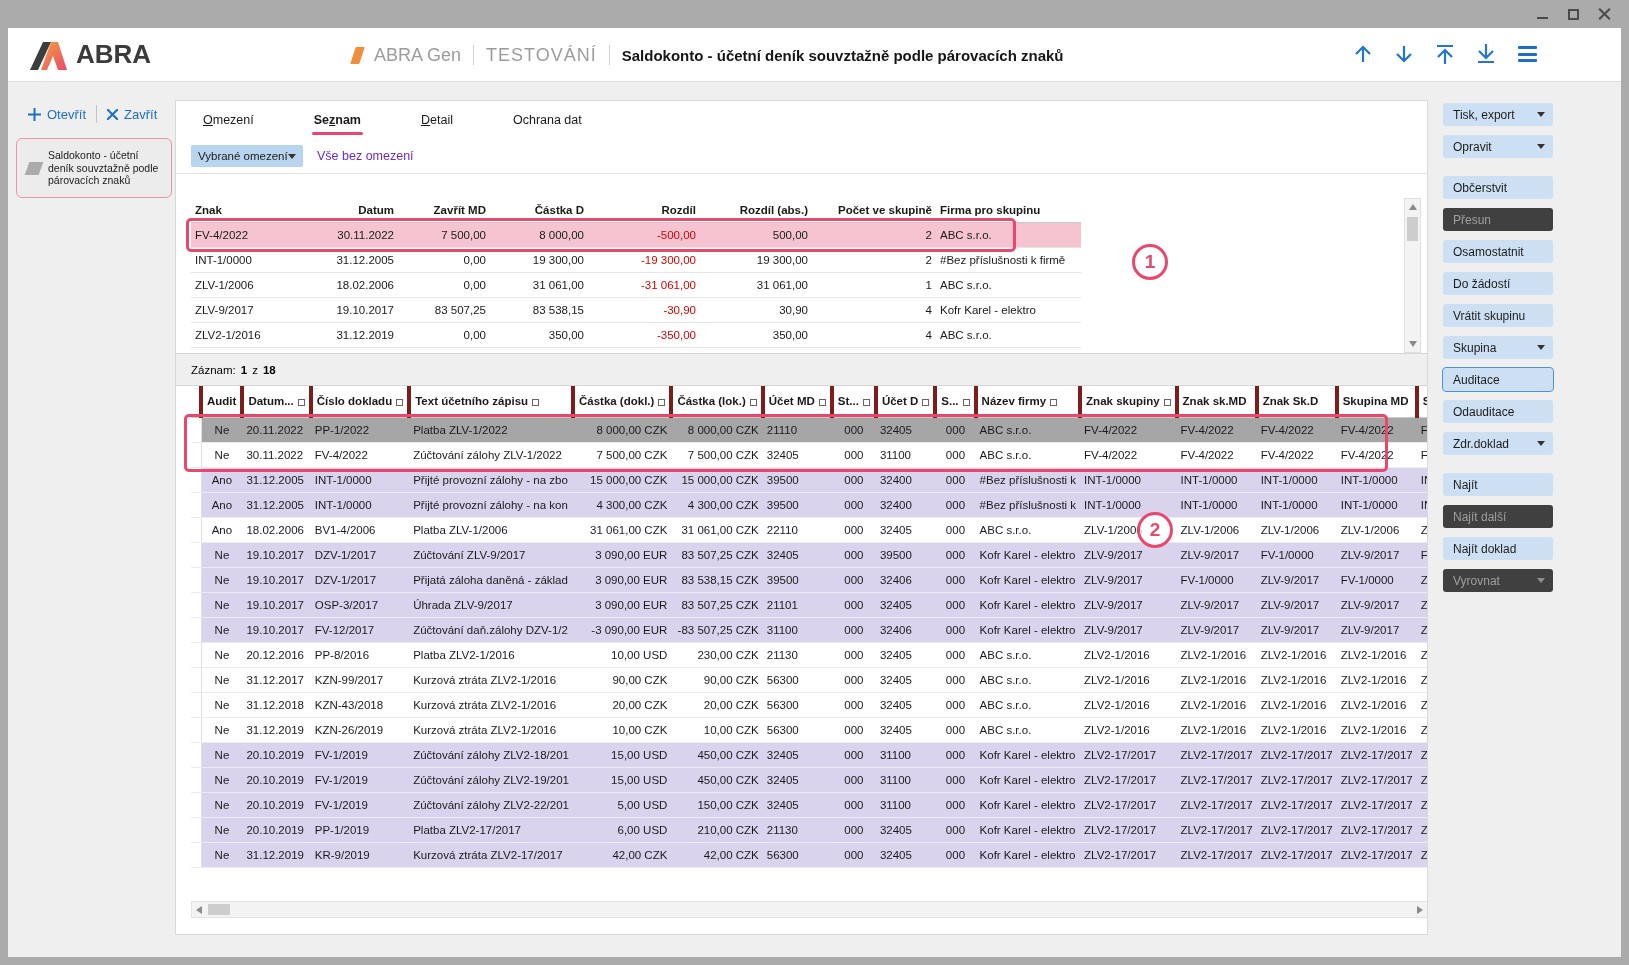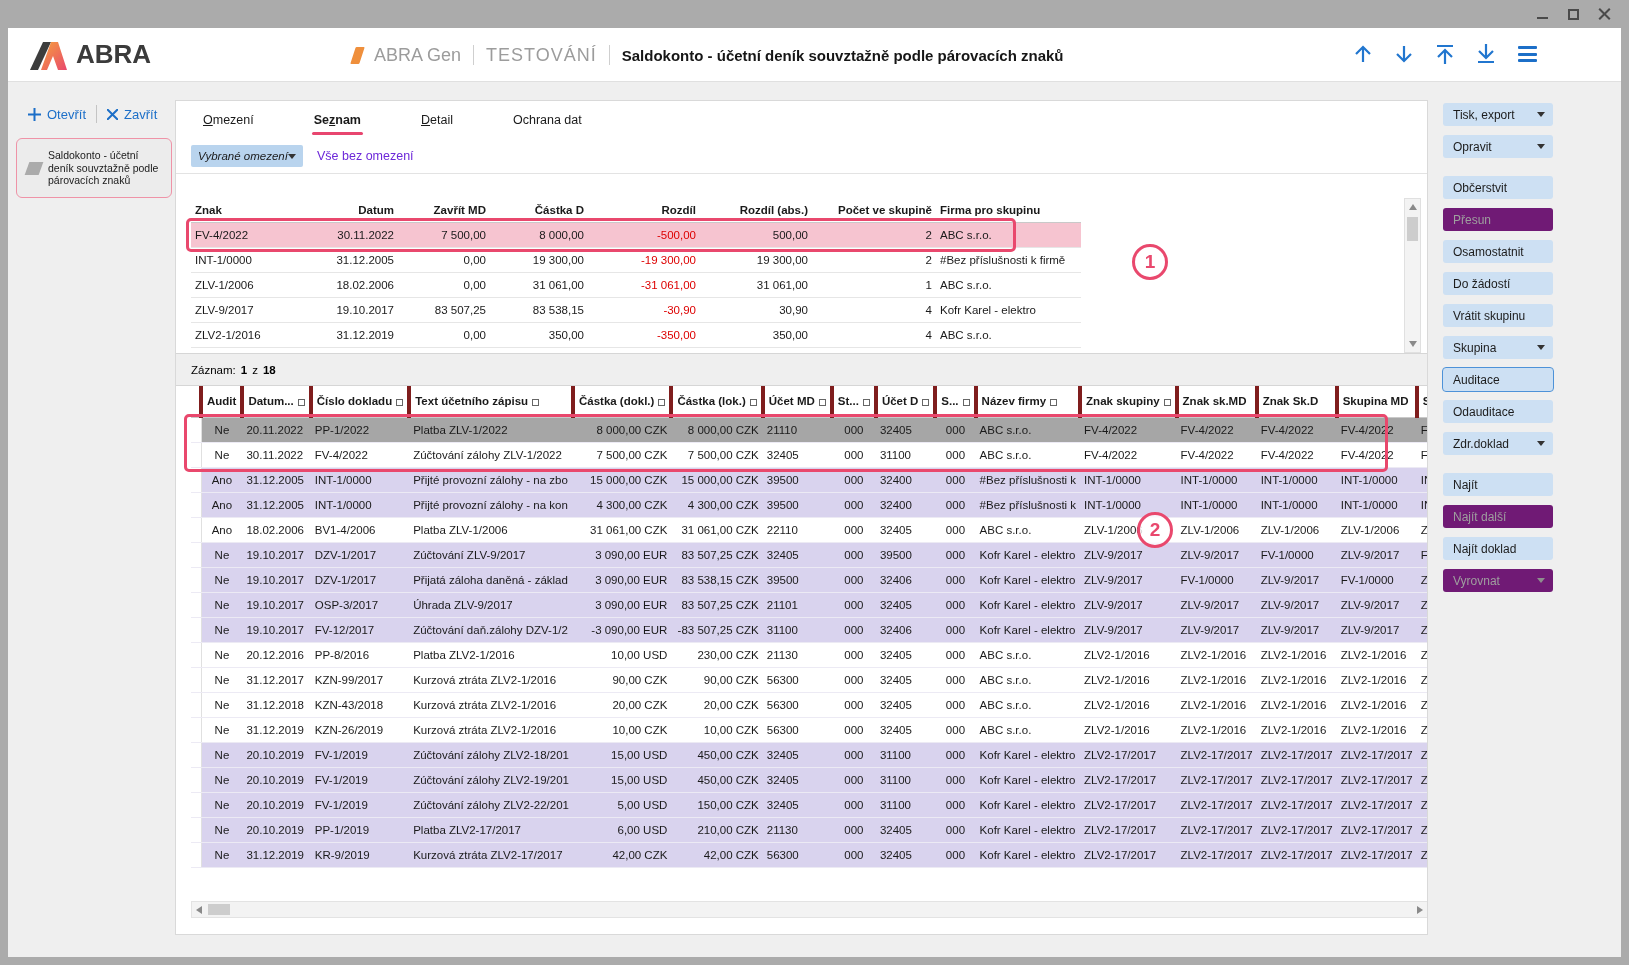--- a/index.html
+++ b/index.html
@@ -36,21 +36,21 @@
   .card-icon{width:14px;height:13px;background:#ababab;transform:skewX(-20deg);flex:0 0 auto;margin-left:4px;}
   .card-text{font-size:10.5px;line-height:1.22;color:#1a1a1a;}
   
   .panel{position:absolute;left:167px;top:72px;width:1253px;height:835px;background:#fff;border:1px solid #d9d9d9;overflow:hidden;}
   .tabs{position:absolute;left:25px;top:0;height:36px;display:flex;gap:56px;align-items:flex-end;}
   .tab{position:relative;font-size:12.5px;color:#1a1a1a;cursor:pointer;padding:10px 2px;}
   .tab .k{text-decoration:underline;}
   .tab.active{font-weight:bold;}
   .tab.active::after{content:"";position:absolute;left:0;right:0;bottom:2px;height:3px;background:#e8466f;border-radius:2px;}
   .filter-row{position:absolute;left:15px;top:42px;height:26px;display:flex;align-items:center;gap:14px;}
-  .vyb{width:112px;height:22px;background:#b9d4ee;border-radius:2px;display:flex;align-items:center;justify-content:space-between;padding:0 7px;font-size:11.5px;color:#1a1a1a;cursor:pointer;font-style:italic;}
+  .vyb{width:112px;height:22px;background:#b9d4ee;border-radius:2px;display:flex;align-items:center;justify-content:space-between;padding:0 7px;font-size:11.5px;color:#1a1a1a;cursor:pointer;}
   .caret{width:0;height:0;border-left:4px solid transparent;border-right:4px solid transparent;border-top:5px solid #333;}
   .filter-val{font-size:12.5px;font-weight:normal;color:#6d28d9;}
   .hline{position:absolute;left:0;width:100%;border-top:1px solid #e3e3e3;}
   .summary{position:absolute;left:0;top:74px;width:100%;height:24px;font-size:12px;color:#111;}
   .summary .lbl{position:absolute;left:28px;top:5px;}
   .sum-num{position:absolute;top:5px;text-align:right;font-weight:bold;}
   .sum-md{left:140px;width:97px;}
   .sum-d{left:240px;width:70px;}
   .sum-diff{left:315px;width:63px;color:#dd0000;}
   
@@ -85,21 +85,21 @@
   .arr-up{left:4px;top:5px;border-left:4px solid transparent;border-right:4px solid transparent;border-bottom:6px solid #8a8a8a;}
   .arr-dn{left:4px;bottom:5px;border-left:4px solid transparent;border-right:4px solid transparent;border-top:6px solid #8a8a8a;}
   .hscroll{position:absolute;left:15px;top:800px;width:1237px;height:17px;background:#f3f3f3;border:1px solid #e3e3e3;}
   .hscroll .thumb{position:absolute;left:16px;top:2px;width:22px;height:11px;background:#cdcdcd;}
   .arr-l{left:4px;top:4px;border-top:4px solid transparent;border-bottom:4px solid transparent;border-right:6px solid #8a8a8a;}
   .arr-r{right:4px;top:4px;border-top:4px solid transparent;border-bottom:4px solid transparent;border-left:6px solid #8a8a8a;}
   
   .rpanel{position:absolute;left:1435px;top:75px;width:110px;display:flex;flex-direction:column;gap:9px;}
   .sbtn{position:relative;height:23px;background:#cde0f3;border-radius:3px;font-size:12px;color:#1c1c1c;display:flex;align-items:center;padding:0 10px;cursor:pointer;}
   .sbtn.gap{margin-top:9px;}
-  .sbtn.disabled{background:#701a75;color:#9f9f9f;cursor:default;}
+  .sbtn.disabled{background:#404040;color:#9f9f9f;cursor:default;}
   .sbtn.focused{outline:1.5px solid #4d92d8;outline-offset:0;}
   .sbtn .caret{position:absolute;right:8px;top:9px;}
   .sbtn.disabled .caret{border-top-color:#8e8e8e;}
   
   .statusbar{position:absolute;left:0;top:907px;width:1613px;height:22px;background:#efefef;border-top:1px solid #dcdcdc;font-size:11.5px;color:#3d3d3d;}
   .statusbar span{position:absolute;top:4px;white-space:nowrap;}
   .st-user{left:2px;}.st-conn{left:242px;}.st-ver{left:482px;}.st-date{left:629px;}.st-hot{left:779px;}
   
   .ann{position:absolute;pointer-events:none;z-index:50;}
   .ann-rect{border:3px solid #e9486d;border-radius:5px;}

